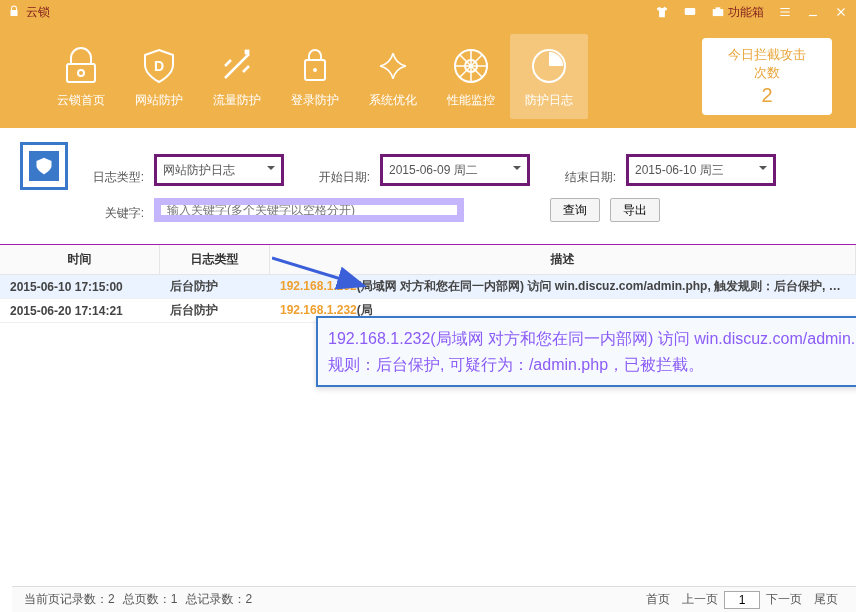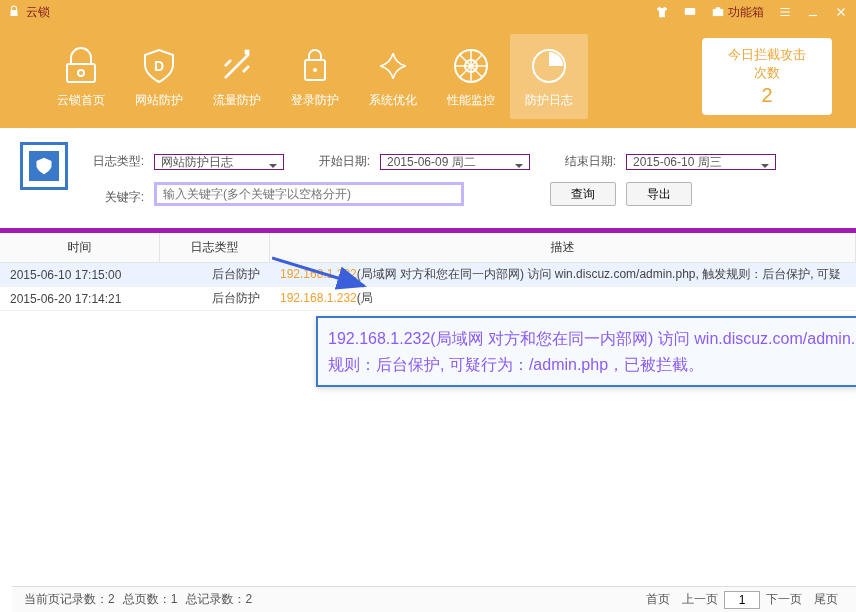--- a/index.html
+++ b/index.html
@@ -18,38 +18,38 @@
 .nav-item svg { stroke: #fff; fill: none; }
 .today-box { margin-left: auto; background: #fff; border-radius: 4px; padding: 8px 24px; text-align: center; color: #e8a53a; font-size: 13px; width: 130px; }
 .today-box .num { font-size: 20px; margin-top: 2px; }
 
 .filter-block { display: flex; padding: 14px 20px 10px 20px; align-items: flex-start; gap: 20px; }
 .logo-tile { width: 48px; height: 48px; border: 3px solid #3a78c9; display: flex; align-items: center; justify-content: center; }
 .logo-tile-inner { width: 30px; height: 30px; background: #3a78c9; display:flex; align-items:center; justify-content:center; }
 .filter-rows { flex: 1; }
 .frow { display: flex; align-items: flex-end; font-size: 12px; color: #555; margin-bottom: 12px; gap: 10px; flex-wrap: wrap; }
 .frow label { min-width: 56px; text-align: right; }
-.sel { border: 1px solid #701a75; height: 16px; padding: 0 22px 0 6px; font-size: 12px; background: #fff; position: relative; display: inline-flex; align-items: center; cursor: pointer; }
+.sel { border: 3px solid #701a75; height: 32px; padding: 0 22px 0 6px; font-size: 12px; background: #fff; position: relative; display: inline-flex; align-items: center; cursor: pointer; }
 .sel::after { content: ""; position: absolute; right: 6px; top: 9px; border: 4px solid transparent; border-top-color: #555; }
 .sel.w1 { width: 130px; }
 .sel.w2 { width: 150px; margin-top: 12px; }
-.txtin { border: 3px solid #c4b5fd; height: 24px; padding: 0 6px; font-size: 12px; width: 310px; color: #999; }
-.btn { border: 1px solid #b5b5b5; background: #f5f5f5; height: 24px; padding: 0 20px; font-size: 12px; cursor: pointer; border-radius: 2px; }
-
-.table-wrap { border-top: 5px solid #a21caf; }
+.txtin { border: 7px solid #c4b5fd; height: 24px; padding: 0 6px; font-size: 12px; width: 310px; color: #999; }
+.btn { border: 1px solid #b5b5b5; background: #f5f5f5; height: 24px; padding: 0 12px; font-size: 12px; cursor: pointer; border-radius: 2px; }
+
+.table-wrap { border-top: 1px solid #a21caf; font-weight: bold; }
 .thead { display: flex; background: #fafafa; font-size: 12px; color: #333; }
 .thead .th { padding: 6px 0; text-align: center; border-right: 1px solid #e5e5e5; border-bottom: 1px solid #e5e5e5; }
 .col-time { width: 160px; }
 .col-type { width: 110px; }
 .col-desc { flex: 1; }
 .trow { display: flex; font-size: 12px; color: #444; border-bottom: 1px solid #f0f0f0; height: 24px; align-items: center; }
 .trow.sel-row { background: #eaf3ff; }
 .trow .td { padding: 0 10px; overflow: hidden; white-space: nowrap; text-overflow: ellipsis; }
 .trow .td.col-time { text-align: left; }
-.trow .td.col-type { text-align: right; }
+.trow .td.col-type { text-align: left; }
 .trow .td.col-desc { text-align: left; }
 .ip { color: #f0a030; }
 
 .arrow { position: absolute; left: 272px; top: 250px; pointer-events: none; }
 
 .tooltip { position: absolute; left: 316px; top: 316px; width: 624px; border: 2px solid #3a78c9; background: #f6faff; padding: 8px 10px; font-size: 16px; color: #8b5cf6; line-height: 1.6; box-shadow: 0 2px 6px rgba(0,0,0,0.15); }
 
 .footer { position: absolute; bottom: 0; left: 12px; right: 0; height: 26px; border-top: 1px solid #ddd; background: #fafafa; display: flex; align-items: center; font-size: 12px; color: #555; padding: 0 12px; }
 .footer .fspacer { flex: 1; }
 .footer .plink { margin: 0 6px; cursor: pointer; }

